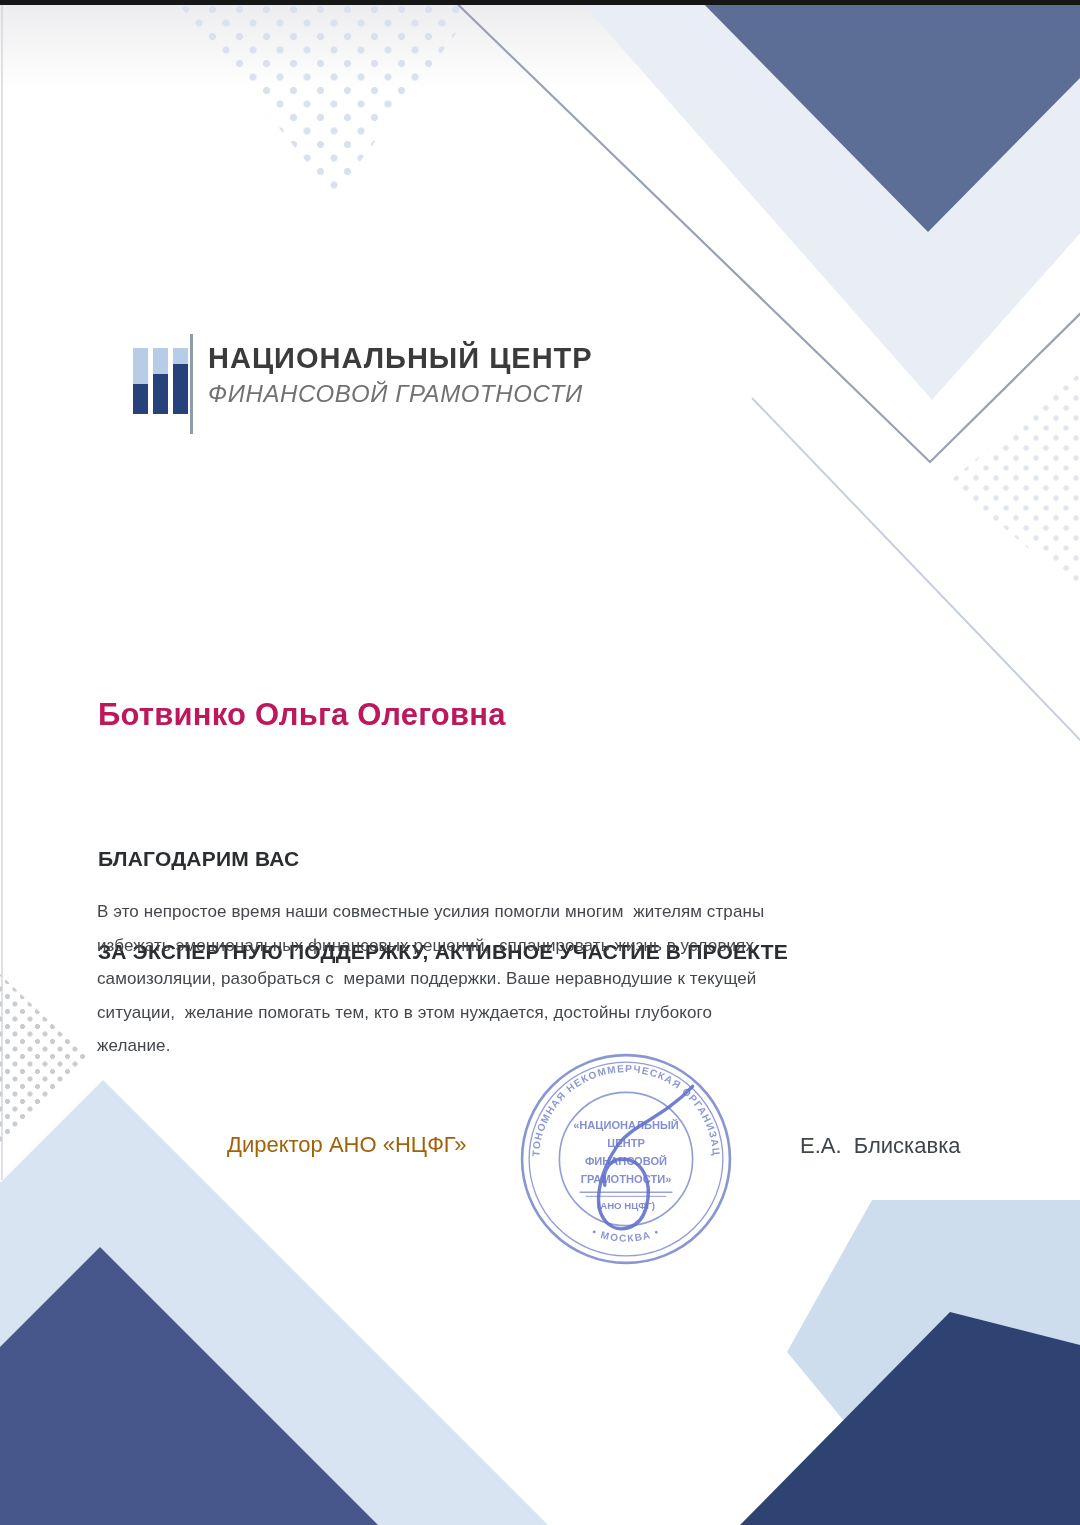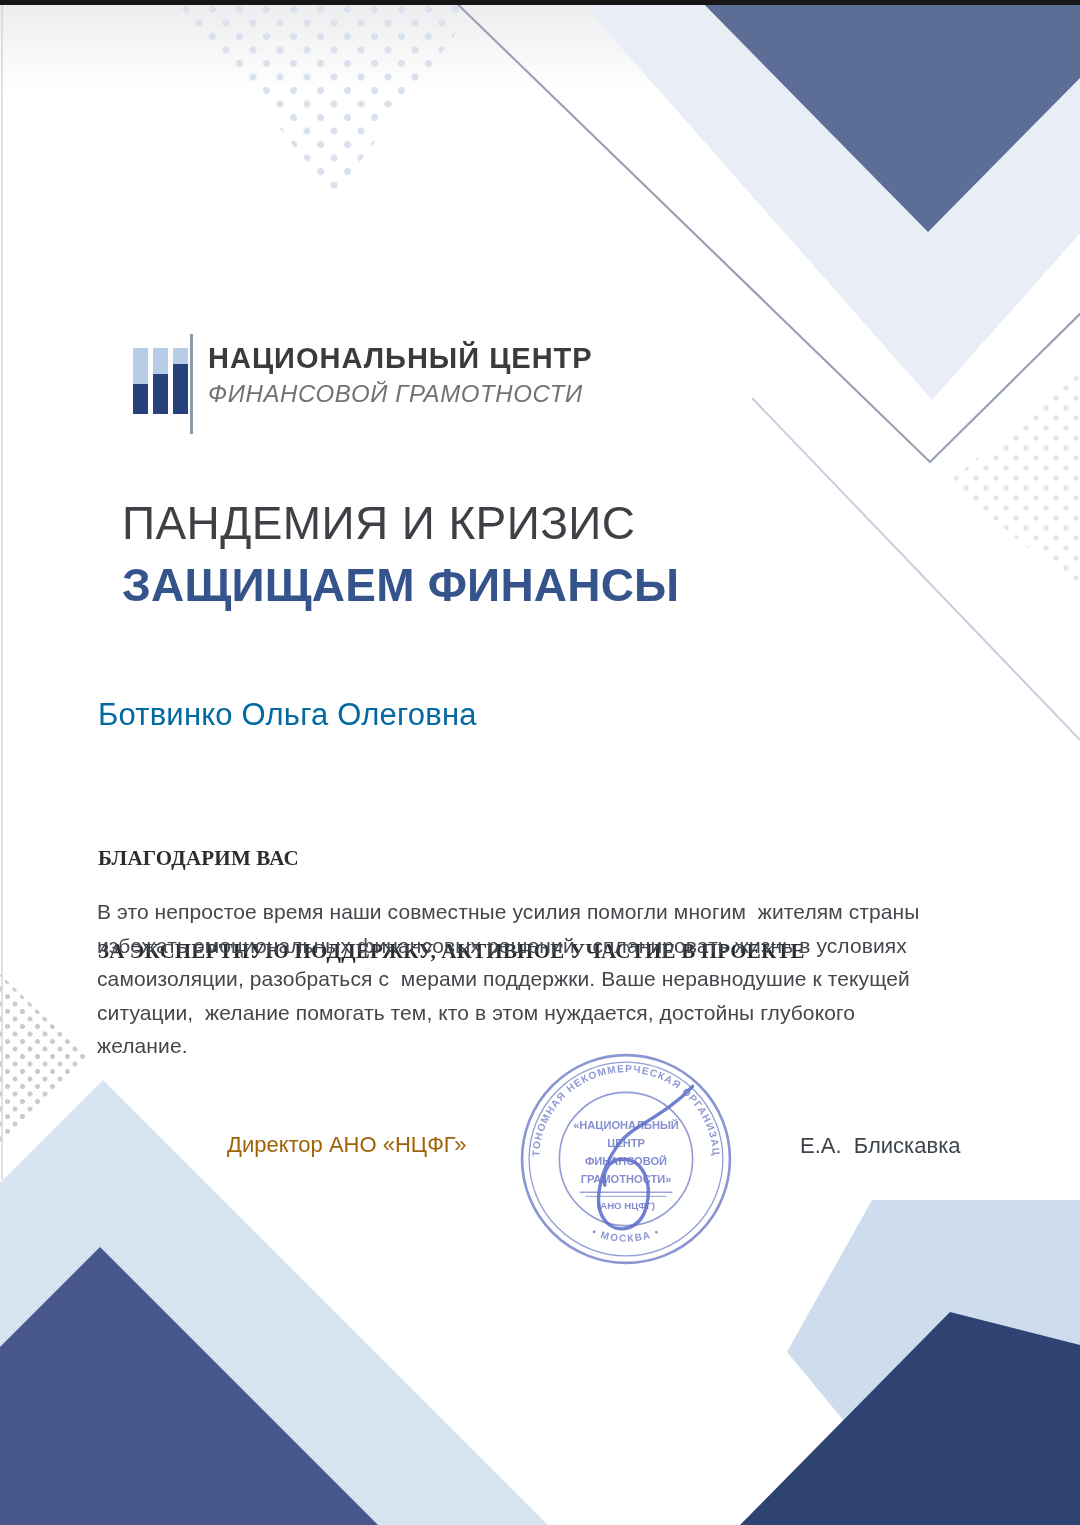--- a/index.html
+++ b/index.html
@@ -52,25 +52,25 @@
   .logo-col .dark{position:absolute;left:0;bottom:0;width:100%;background:#27427a;}
   .logo-divider{position:absolute;left:190px;top:334px;width:3px;height:100px;background:#8d9cab;}
   .logo-text{position:absolute;left:208px;top:344px;line-height:1;}
   .logo-line1{font-size:29px;font-weight:bold;color:#3b3b3c;letter-spacing:1px;}
   .logo-line2{margin-top:9px;font-size:24px;color:#6f7173;letter-spacing:0.6px;font-style:italic;}
 
   
   .title1{position:absolute;left:122px;top:496px;font-size:46px;font-weight:400;color:#3d4145;letter-spacing:0.4px;}
   .title2{position:absolute;left:122px;top:558px;font-size:46px;font-weight:bold;color:#35548c;letter-spacing:0.2px;}
 
-  .recipient{position:absolute;left:98px;top:697px;font-size:31px;font-weight:normal;color:#0369a1;letter-spacing:0.2px;}
+  .recipient{position:absolute;left:98px;top:697px;font-size:31px;font-weight:bold;color:#be185d;letter-spacing:0.2px;}
 
-  .thanks{position:absolute;left:98px;top:781px;font-size:21px;font-weight:bold;color:#2b2e31;line-height:31px;letter-spacing:0.2px;white-space:pre;font-family:Liberation Serif, serif;}
+  .thanks{position:absolute;left:98px;top:781px;font-size:21px;font-weight:bold;color:#2b2e31;line-height:31px;letter-spacing:0.2px;white-space:pre;}
 
-  .paragraph{position:absolute;left:97px;top:895px;font-size:21px;color:#43474c;line-height:33.5px;letter-spacing:0.1px;}
+  .paragraph{position:absolute;left:97px;top:895px;font-size:17px;color:#43474c;line-height:33.5px;letter-spacing:0.1px;}
   .para-line{white-space:pre;}
 
   .director-label{position:absolute;left:227px;top:1132px;font-size:22px;color:#a16207;}
   .director-name{position:absolute;left:775px;top:1133px;font-size:22px;color:#3e444b;white-space:pre;margin-left:25px;}
 
   .stamp{position:absolute;left:515px;top:1048px;width:222px;height:222px;opacity:.88;}
 </style>
 </head>
 <body>
 
@@ -110,22 +110,20 @@
       <div class="logo-col" style="left:40px;">
           <div class="dark" style="height:76%;"></div>
         </div>
     </div>
     <div class="logo-divider"></div>
     <div class="logo-text">
       <div class="logo-line1">НАЦИОНАЛЬНЫЙ ЦЕНТР</div>
       <div class="logo-line2">ФИНАНСОВОЙ ГРАМОТНОСТИ</div>
     </div>
 
-    <div class="title1">ПАНДЕМИЯ И КРИЗИС</div>
-    <div class="title2">ЗАЩИЩАЕМ ФИНАНСЫ</div>
 
     <div class="recipient">Ботвинко Ольга Олеговна</div>
 
     <div class="thanks">
       <div>БЛАГОДАРИМ ВАС</div>
       <div>ЗА ЭКСПЕРТНУЮ ПОДДЕРЖКУ, АКТИВНОЕ УЧАСТИЕ В ПРОЕКТЕ</div>
     </div>
 
     <div class="paragraph">
       <div class="para-line">В это непростое время наши совместные усилия помогли многим  жителям страны</div>

